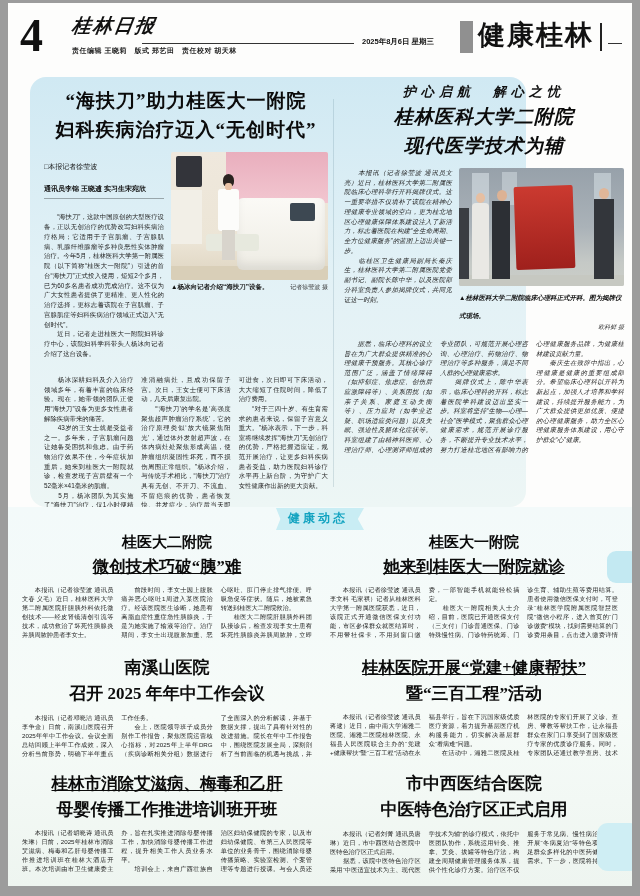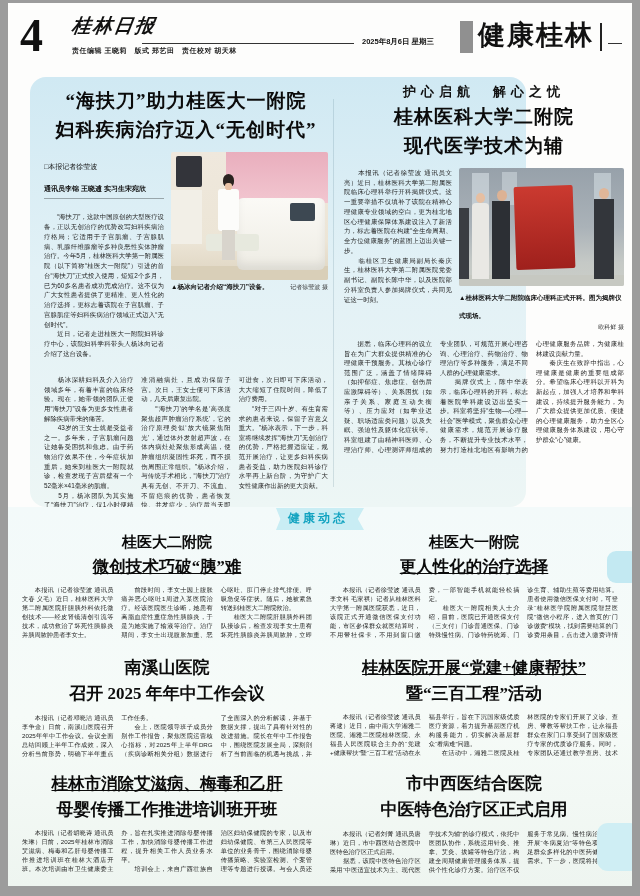--- a/index.html
+++ b/index.html
@@ -17,21 +17,21 @@
   .graybox{position:absolute;left:440px;top:8px;width:13px;height:32px;background:#909090;}
   .sectitle{position:absolute;left:458px;top:4px;font:900 27px "Liberation Serif",serif;letter-spacing:2px;text-align:right;}
   .vbar{position:absolute;left:580px;top:10px;width:2px;height:28px;background:#222;}
   .hline-c{position:absolute;left:588px;top:30px;width:14px;height:1px;background:#333;}
 
   
   .toppanel{position:absolute;left:22px;top:74px;width:496px;height:430px;border-radius:16px;
     background:linear-gradient(180deg,#d0e9f3 0%,#e2f1f6 45%,#edf6f5 100%);}
   .divider{position:absolute;left:303px;top:22px;width:1px;height:388px;background:rgba(30,80,100,.14);}
   .art-tl{position:absolute;left:14px;top:10px;width:284px;height:412px;}
-  .art-tr{position:absolute;left:314px;top:6px;width:280px;height:416px;}
+  .art-tr{position:absolute;left:314px;top:6px;width:280px;height:416px;font-style:italic;}
   .hl{ text-align:center;font-family:"Liberation Serif",serif;font-weight:900;font-size:19px;line-height:1.5;letter-spacing:1px;color:#0b0b0b;}
   .kicker{text-align:center;font-weight:900;font-size:13px;letter-spacing:5px;color:#111;margin-bottom:2px;}
   .row{display:flex;gap:7px;margin-top:8px;}
   .txtcol{font-size:6.4px;line-height:1.52;text-align:justify;color:#222;white-space:pre-line;}
   .tl-txt{width:120px;}
   .tr-txt{width:108px;}
   .byl1{font-size:7px;color:#111;margin-bottom:2px;}
   .byl2{font-size:7px;font-weight:700;color:#111;border-bottom:1px solid rgba(0,0,0,.3);padding-bottom:3px;margin-bottom:4px;}
   .photowrap{flex:1;}
   .photo{position:relative;width:100%;overflow:hidden;border-radius:2px;}
@@ -200,21 +200,21 @@
     <div class="band band1">
       <div class="col-l">
         <div class="nh nh-s1">桂医大二附院</div>
         <div class="nh nh-s2">微创技术巧破“胰”难</div>
         <div class="nbody">　　本报讯（记者徐莹波 通讯员文春 义毛）近日，桂林医科大学第二附属医院肝胆胰外科依托微创技术——经皮肾镜清创引流等技术，成功救治了坏死性胰腺炎并胰周脓肿患者李女士。
 　　前段时间，李女士因上腹胀痛并恶心呕吐1周进入某医院治疗。经该医院医生诊断，她患有高脂血症性重症急性胰腺炎，于是为她实施了输液等治疗。治疗期间，李女士出现腹胀加重、恶心呕吐、肛门停止排气排便、呼吸急促等症状。随后，她被紧急转送到桂医大二附院救治。
 　　桂医大二附院肝胆胰外科团队接诊后，检查发现李女士患有坏死性胰腺炎并胰周脓肿，立即为她实施床旁超声引导腹腔及腹膜后穿刺并留置3根冲洗引流管。经穿刺置管冲洗引流，她的腹胀情况明显好转。随后一段时间，医生又先后采用CT引导下腹膜后穿刺置管引流、经皮肾镜进一步清除坏死组织等多项措施，彻底清除了她的腹腔及腹膜后积液和坏死组织。目前，李女士已康复出院。</div>
       </div>
       <div class="col-r">
         <div class="nh nh-s1">桂医大一附院</div>
-        <div class="nh nh-s2">更人性化的治疗选择</div>
+        <div class="nh nh-s2">她来到桂医大一附院就诊</div>
         <div class="nbody">　　本报讯（记者徐莹波 通讯员李文科 毛家祺）记者从桂林医科大学第一附属医院获悉，近日，该院正式开通微信医保支付功能，市区参保群众就医结算时，不用带社保卡，不用到窗口缴费，一部智能手机就能轻松搞定。
 　　桂医大一附院相关人士介绍，目前，医院已开通医保支付（三支付）门诊普通医保、门诊特殊慢性病、门诊特药统筹、门诊生育、辅助生殖等费用结算。患者使用微信医保支付时，可登录“桂林医学院附属医院智慧医院”微信小程序，进入首页的“门诊缴费”模块，找到需要结算的门诊费用条目，点击进入缴费详情页，选择“医保支付”，即能完成门诊费用的医保结算。如果是首次使用，系统会提示“医保身份核验”，患者需绑定本人医保电子凭证信息，核验通过后，即可使用微信医保支付。</div>
       </div>
     </div>
 
     <div class="band band2">
       <div class="col-l">
         <div class="nh nh-m">南溪山医院</div>
         <div class="nh nh-m">召开 2025 年年中工作会议</div>
         <div class="nbody">　　本报讯（记者邓晓洁 通讯员李争金）日前，南溪山医院召开2025年年中工作会议。会议全面总结回顾上半年工作成效，深入分析当前形势，明确下半年重点工作任务。

